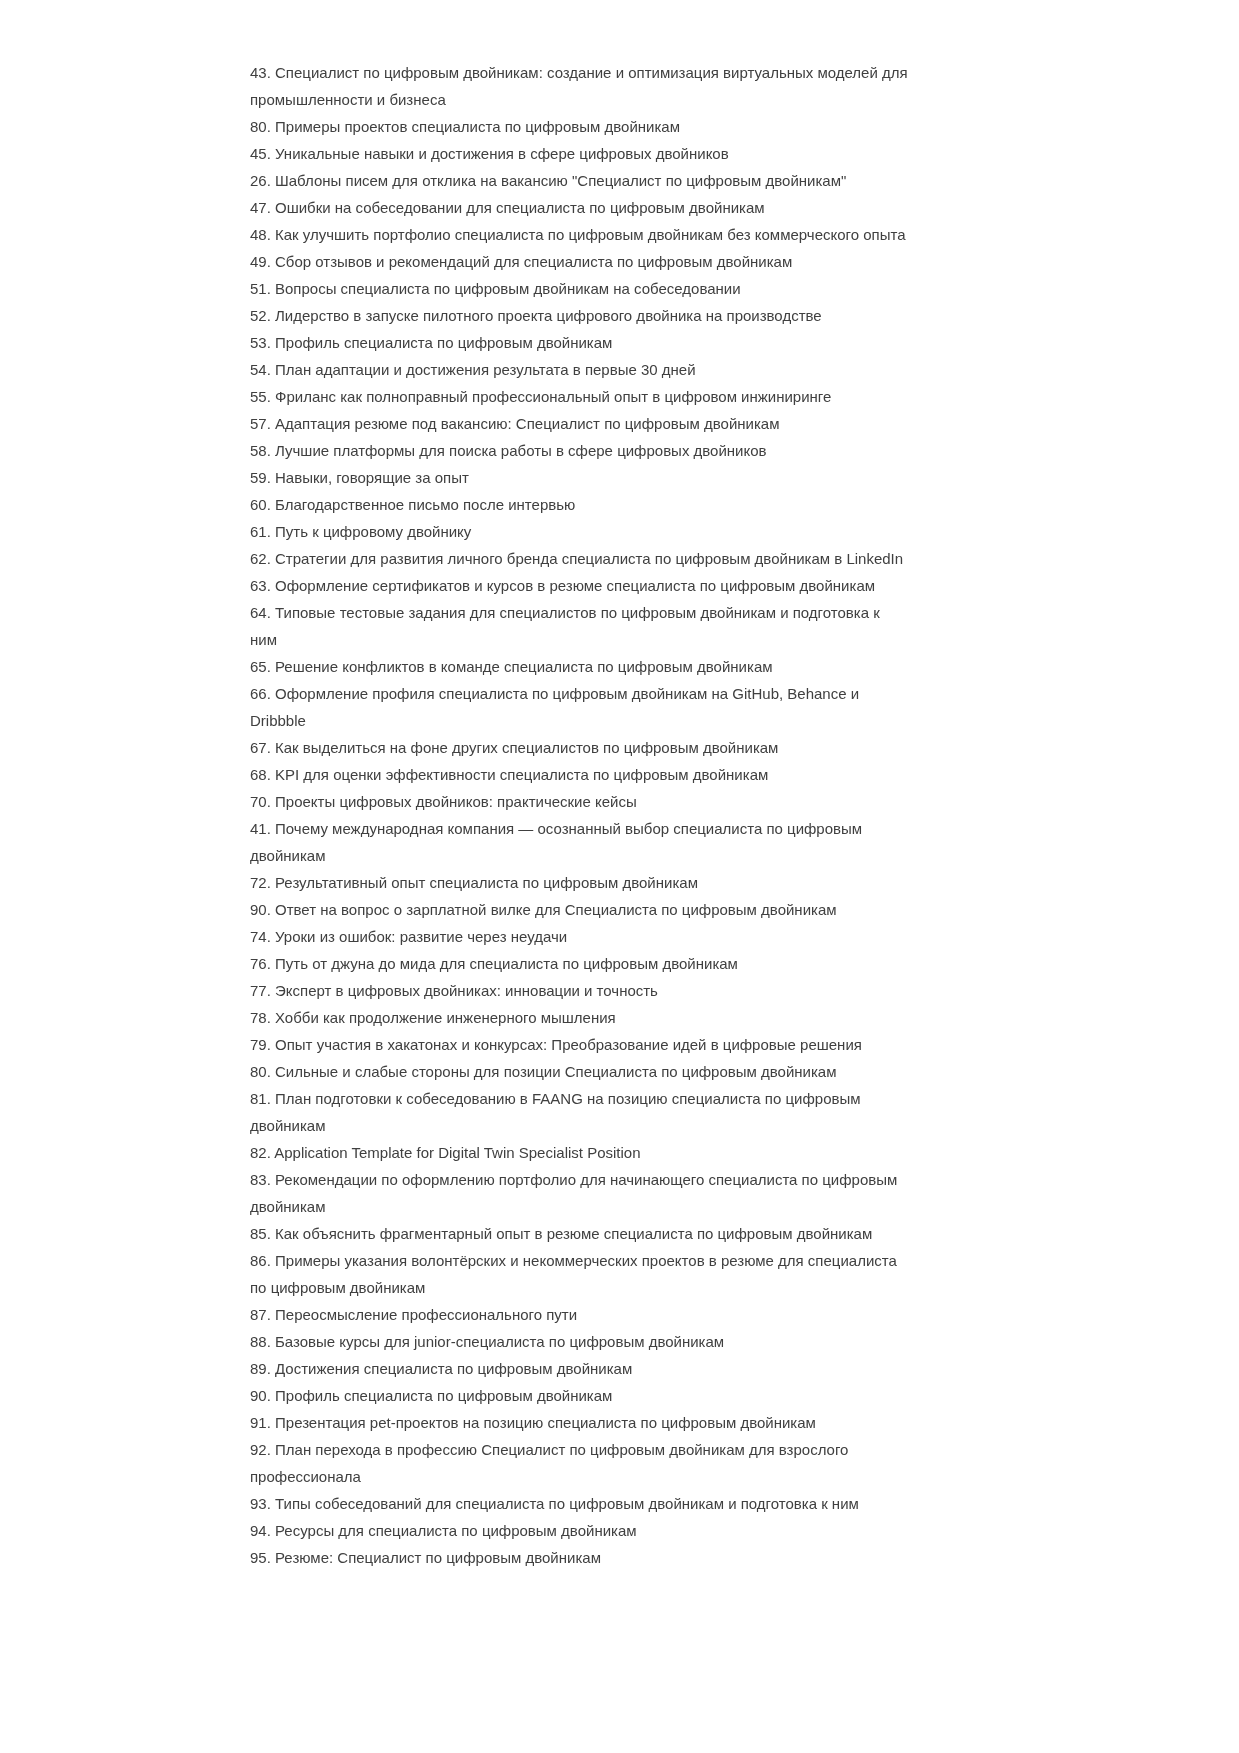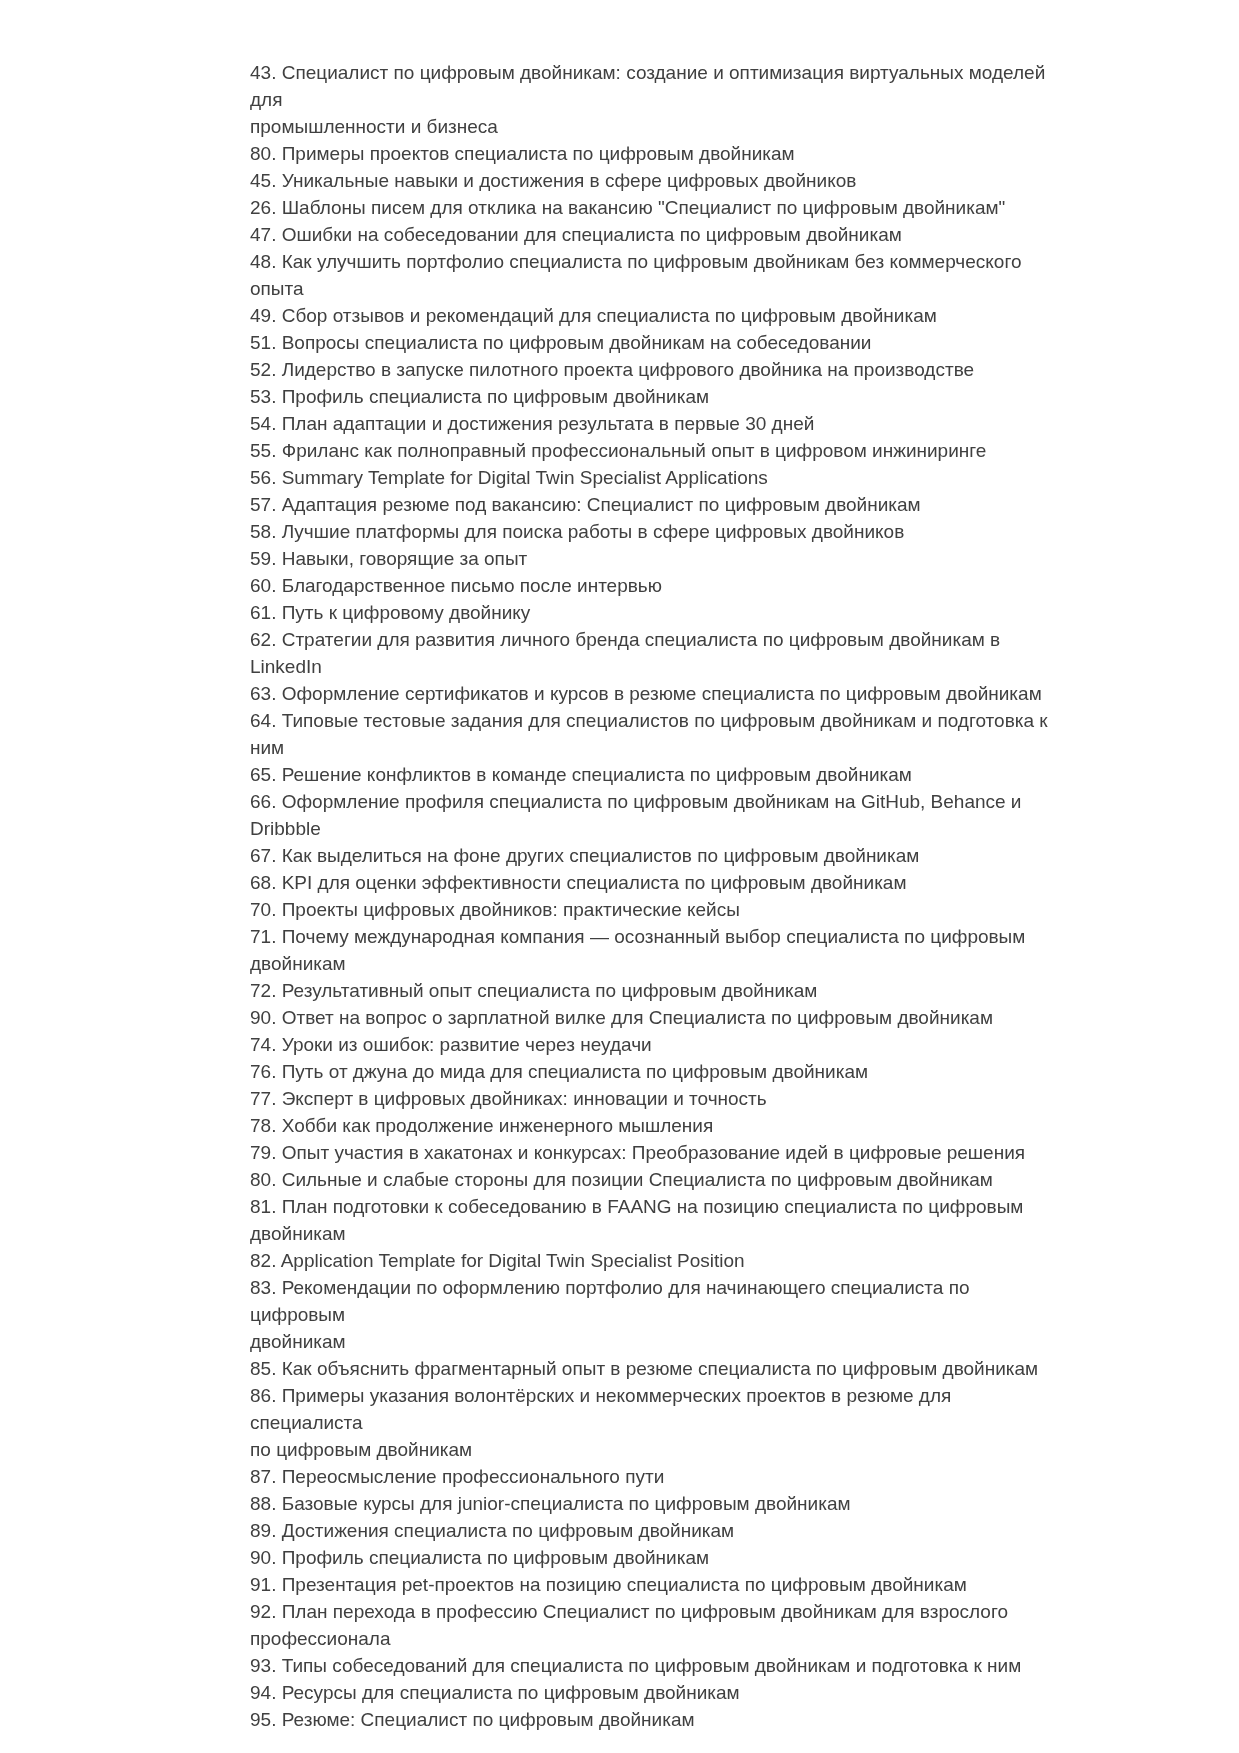--- a/index.html
+++ b/index.html
@@ -15,21 +15,21 @@
   }
   .doc {
     position: absolute;
     left: 250px;
     top: 59px;
     width: 810px;
   }
   .item {
     margin: 0;
     padding: 0;
-    font-size: 19px;
+    font-size: 15px;
     line-height: 27px;
     font-weight: 400;
     white-space: pre-line;
     color: inherit;
   }
 </style>
 </head>
 <body style="background: rgb(255, 255, 255); color: rgb(64, 64, 64);">
 
 <main class="doc">
@@ -39,37 +39,36 @@
     <p class="item">45. Уникальные навыки и достижения в сфере цифровых двойников</p>
     <p class="item">26. Шаблоны писем для отклика на вакансию "Специалист по цифровым двойникам"</p>
     <p class="item">47. Ошибки на собеседовании для специалиста по цифровым двойникам</p>
     <p class="item">48. Как улучшить портфолио специалиста по цифровым двойникам без коммерческого опыта</p>
     <p class="item">49. Сбор отзывов и рекомендаций для специалиста по цифровым двойникам</p>
     <p class="item">51. Вопросы специалиста по цифровым двойникам на собеседовании</p>
     <p class="item">52. Лидерство в запуске пилотного проекта цифрового двойника на производстве</p>
     <p class="item">53. Профиль специалиста по цифровым двойникам</p>
     <p class="item">54. План адаптации и достижения результата в первые 30 дней</p>
     <p class="item">55. Фриланс как полноправный профессиональный опыт в цифровом инжиниринге</p>
-    <p class="item">56. Summary Template for Digital Twin Specialist Applications</p>
     <p class="item">57. Адаптация резюме под вакансию: Специалист по цифровым двойникам</p>
     <p class="item">58. Лучшие платформы для поиска работы в сфере цифровых двойников</p>
     <p class="item">59. Навыки, говорящие за опыт</p>
     <p class="item">60. Благодарственное письмо после интервью</p>
     <p class="item">61. Путь к цифровому двойнику</p>
     <p class="item">62. Стратегии для развития личного бренда специалиста по цифровым двойникам в LinkedIn</p>
     <p class="item">63. Оформление сертификатов и курсов в резюме специалиста по цифровым двойникам</p>
     <p class="item">64. Типовые тестовые задания для специалистов по цифровым двойникам и подготовка к
 ним</p>
     <p class="item">65. Решение конфликтов в команде специалиста по цифровым двойникам</p>
     <p class="item">66. Оформление профиля специалиста по цифровым двойникам на GitHub, Behance и
 Dribbble</p>
     <p class="item">67. Как выделиться на фоне других специалистов по цифровым двойникам</p>
     <p class="item">68. KPI для оценки эффективности специалиста по цифровым двойникам</p>
     <p class="item">70. Проекты цифровых двойников: практические кейсы</p>
-    <p class="item">71. Почему международная компания — осознанный выбор специалиста по цифровым
+    <p class="item">41. Почему международная компания — осознанный выбор специалиста по цифровым
 двойникам</p>
     <p class="item">72. Результативный опыт специалиста по цифровым двойникам</p>
     <p class="item">90. Ответ на вопрос о зарплатной вилке для Специалиста по цифровым двойникам</p>
     <p class="item">74. Уроки из ошибок: развитие через неудачи</p>
     <p class="item">76. Путь от джуна до мида для специалиста по цифровым двойникам</p>
     <p class="item">77. Эксперт в цифровых двойниках: инновации и точность</p>
     <p class="item">78. Хобби как продолжение инженерного мышления</p>
     <p class="item">79. Опыт участия в хакатонах и конкурсах: Преобразование идей в цифровые решения</p>
     <p class="item">80. Сильные и слабые стороны для позиции Специалиста по цифровым двойникам</p>
     <p class="item">81. План подготовки к собеседованию в FAANG на позицию специалиста по цифровым

